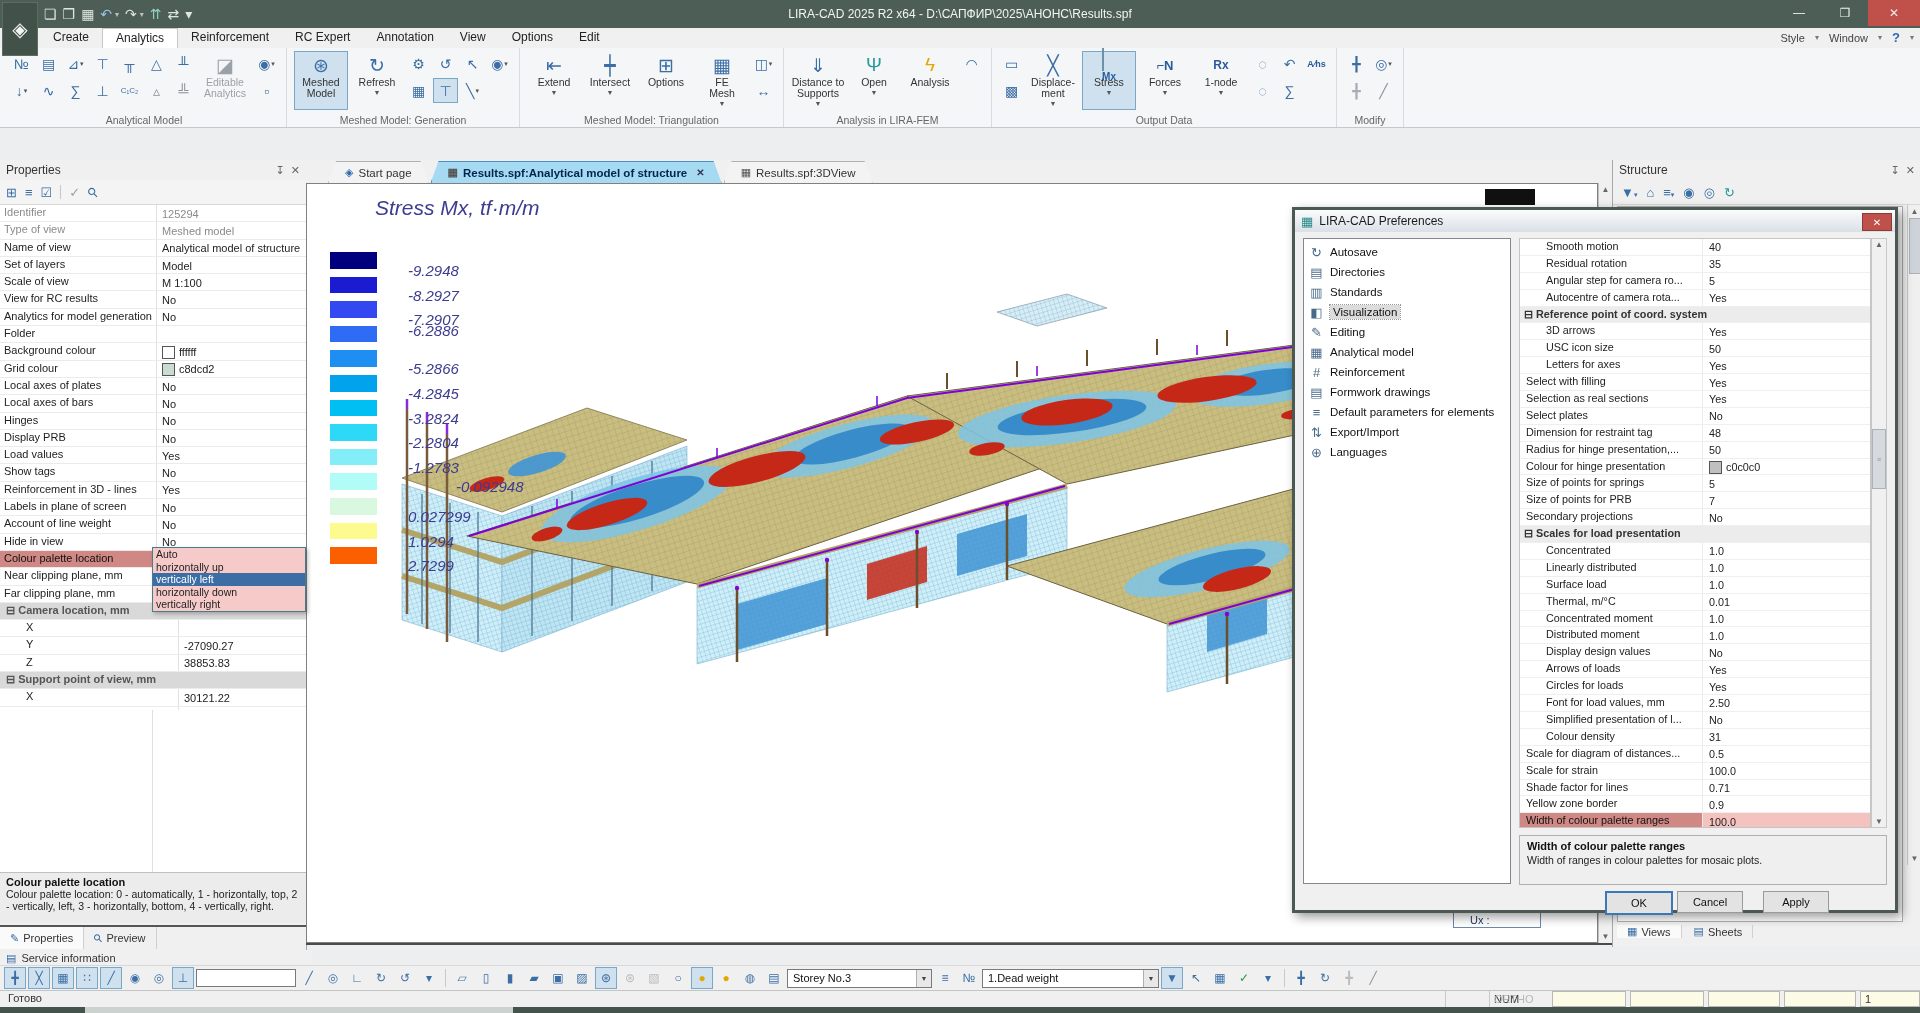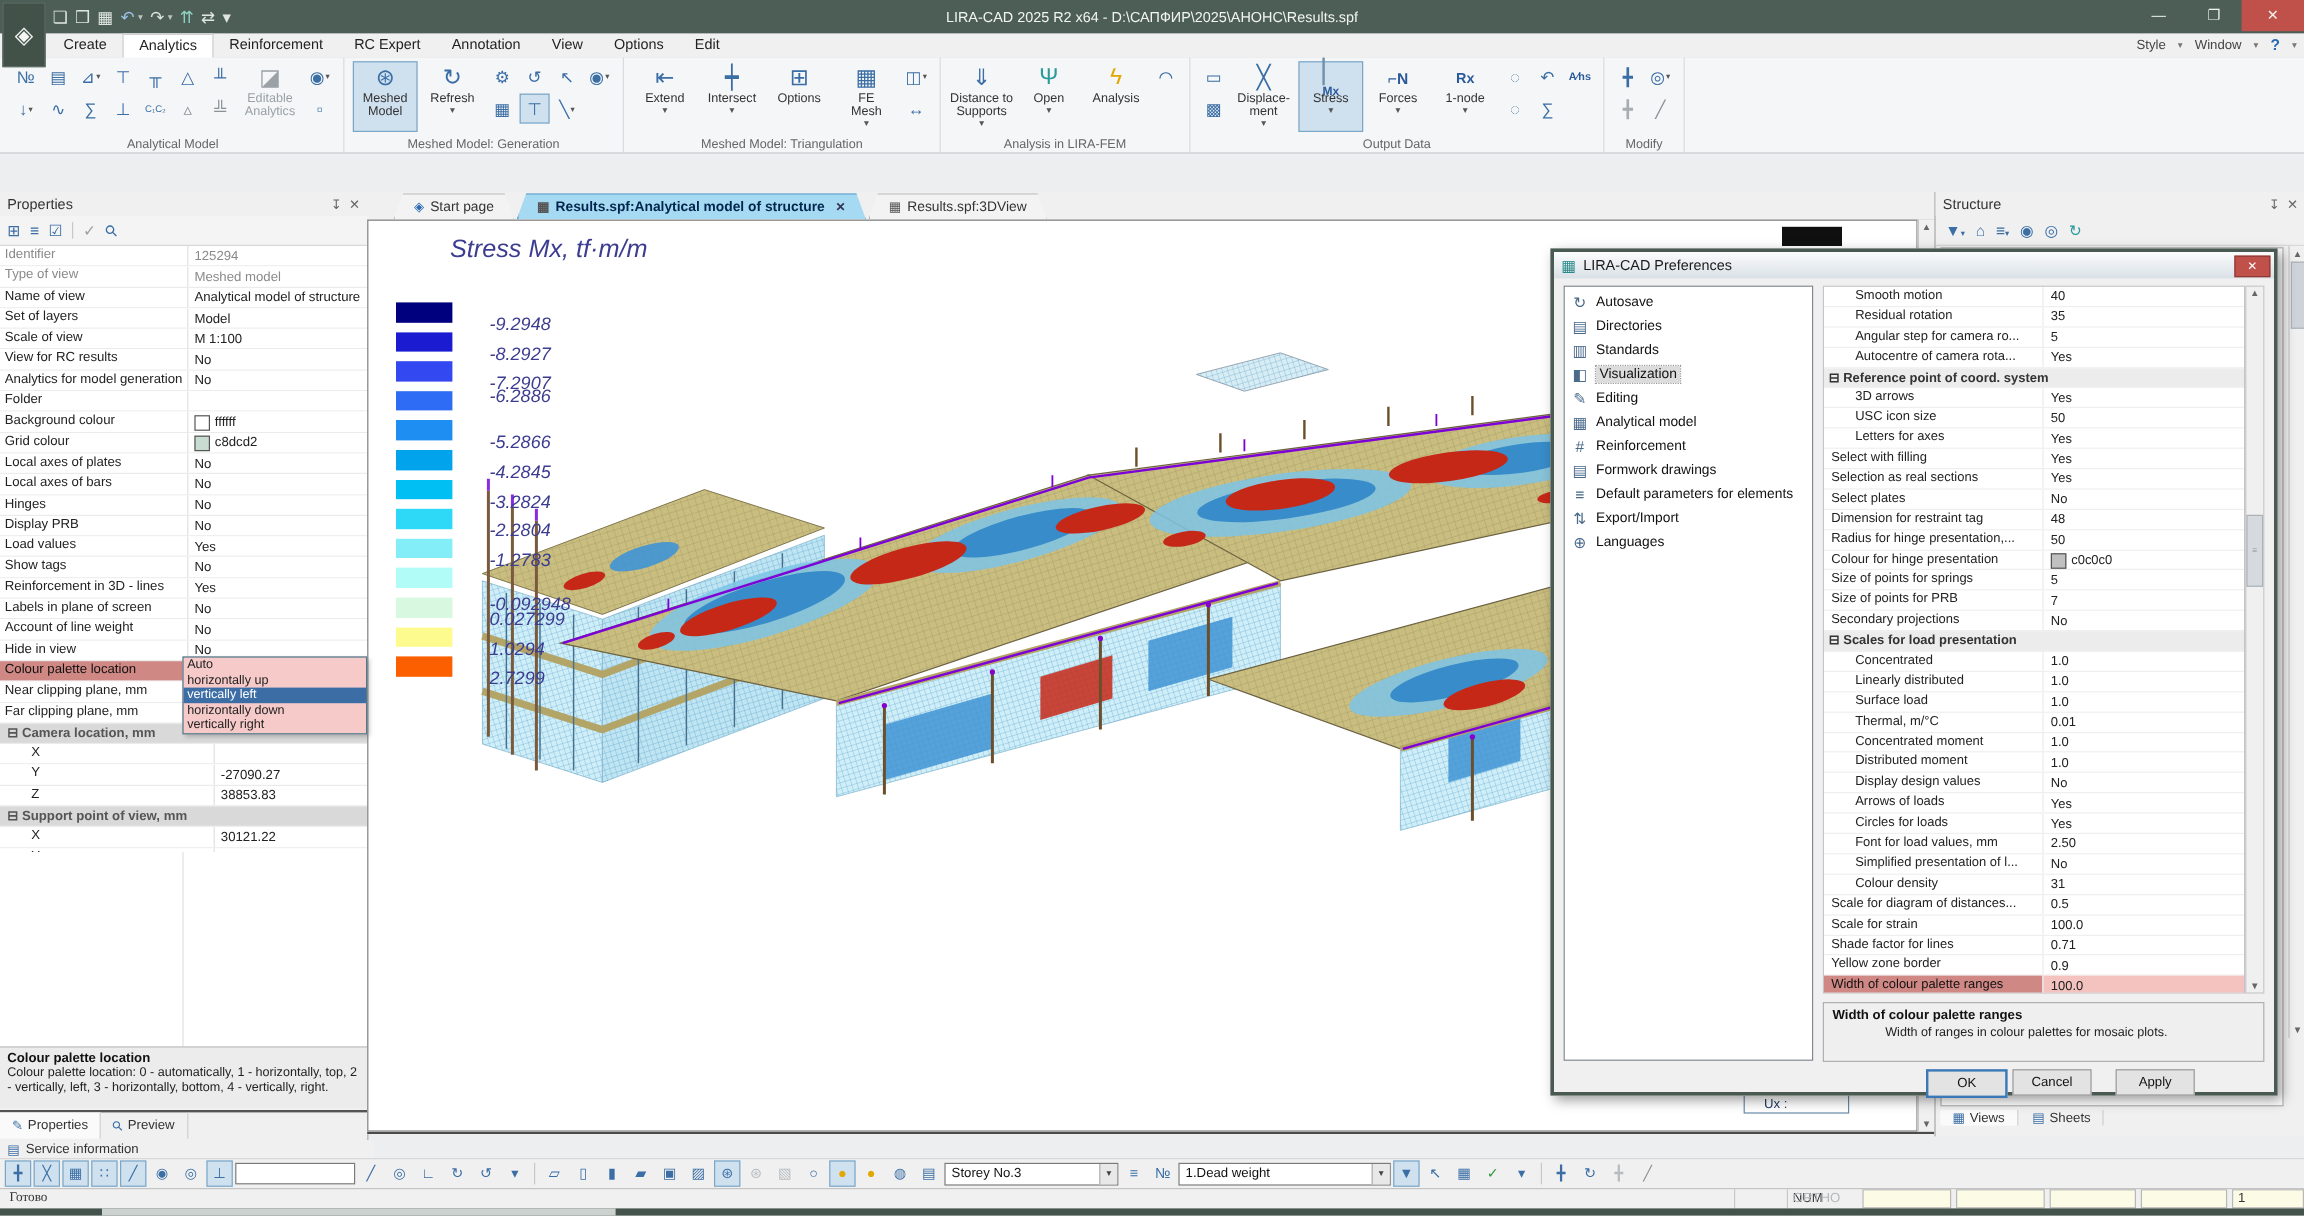--- a/index.html
+++ b/index.html
@@ -134,42 +134,42 @@
   .srow.grp .sg{padding:1px 0 0 4px;}
   .srow.hl .sl{background:#d08884;color:#111;}
   .srow.hl .sv{background:#f5c3bf;}
   #dlg-scroll{left:576px;top:28px;width:16px;height:590px;background:#f0f0f0;border:1px solid #c8c8c8;box-sizing:border-box;
     display:flex;flex-direction:column;align-items:center;font-size:8px;color:#666;padding:1px 0;}
   #dlg-scroll .thumb{width:12px;height:58px;background:#d6dade;border:1px solid #aab2b8;margin-top:180px;
     display:flex;align-items:center;justify-content:center;color:#8a9298;font-size:7px;}
   #dlg-scroll .dn{margin-top:auto;}
   #dlg-desc{left:224px;top:625px;width:368px;height:50px;background:#efefef;border:1px solid #b0b0b0;box-sizing:border-box;padding:4px 7px;}
   #dlg-desc .t{font-weight:bold;font-size:11px;color:#111;}
-  #dlg-desc .b{font-size:10.5px;color:#222;margin-top:2px;margin-left:44px;}
+  #dlg-desc .b{font-size:10.5px;color:#222;margin-top:2px;}
   .dlg-btn{position:absolute;top:681px;width:64px;height:20px;background:#e3e3e3;border:1px solid #9a9a9a;
     font-size:11px;display:flex;align-items:center;justify-content:center;color:#111;}
   #btn-ok{left:310px;border:2px solid #3a78b8;}
   #btn-cancel{left:382px;}
   #btn-apply{left:468px;}
   
   #btoolbar{left:0;top:965px;width:1920px;height:25px;background:#f0f0f0;border-top:1px solid #d8d8d8;
     display:flex;align-items:center;gap:2px;padding-left:4px;box-sizing:border-box;}
   .bbtn{width:20px;height:20px;display:flex;align-items:center;justify-content:center;font-size:12px;color:#3a6ea5;
     border:1px solid transparent;}
   .bbtn.pressed{background:#cfe0ef;border:1px solid #7ba7c7;}
   .bbtn.disabled{color:#b8bcc0;}
   .bsep{width:1px;height:18px;background:#c8c8c8;margin:0 3px;}
   .binput{width:92px;height:16px;background:#fff;border:1px solid #7a7a7a;font-size:11px;padding:0 3px;}
   .bselect{height:17px;background:#fff;border:1px solid #7a7a7a;font-size:11px;display:flex;align-items:center;
     padding-left:5px;color:#111;position:relative;}
   .bselect .sv-arrow{margin-left:auto;width:14px;height:100%;background:#e8e8e8;border-left:1px solid #b0b0b0;
     display:flex;align-items:center;justify-content:center;font-size:7px;color:#444;}
   
   #statusbar{left:0;top:990px;width:1920px;height:17px;background:#f0f0f0;border-top:1px solid #c4c4c4;font-size:11px;color:#333;}
-  #ready{left:8px;top:1px;font-family:Liberation Serif, serif;}
+  #ready{left:8px;top:1px;}
   .scell{position:absolute;top:0;height:16px;display:flex;align-items:center;padding-left:4px;box-sizing:border-box;
     border-left:1px solid #c8c8c8;}
   .scell.field{background:#fbfbe6;border:1px solid #b8b8b8;}
   .scell.off{color:#b4b8bc;}
   #bottomstrip{left:0;top:1007px;width:1920px;height:6px;background:#44534c;}
   #bottomstrip .lt{position:absolute;left:85px;top:0;width:428px;height:6px;background:#ccd2cf;}
   .rot45{transform:rotate(-45deg);display:inline-block;}
 </style>
 </head>
 <body>
@@ -761,21 +761,21 @@
         <div class="lg-v" style="top: 108.4px;">-5.2866</div>
         <div class="lg-sw" style="top: 123px; background: rgb(0, 163, 236);"></div>
         <div class="lg-v" style="top: 133px;">-4.2845</div>
         <div class="lg-sw" style="top: 147.6px; background: rgb(0, 191, 242);"></div>
         <div class="lg-v" style="top: 157.6px;">-3.2824</div>
         <div class="lg-sw" style="top: 172.2px; background: rgb(46, 217, 247);"></div>
         <div class="lg-v" style="top: 182.2px;">-2.2804</div>
         <div class="lg-sw" style="top: 196.8px; background: rgb(132, 238, 248);"></div>
         <div class="lg-v" style="top: 206.8px;">-1.2783</div>
         <div class="lg-sw" style="top: 221.4px; background: rgb(178, 252, 247);"></div>
-        <div class="lg-v" style="top: 243px;">-0.092948</div>
+        <div class="lg-v" style="top: 226px; padding-left: 48px;">-0.092948</div>
         <div class="lg-sw" style="top: 246px; background: rgb(217, 248, 224);"></div>
         <div class="lg-v" style="top: 256px;">0.027299</div>
         <div class="lg-sw" style="top: 270.6px; background: rgb(253, 251, 141);"></div>
         <div class="lg-v" style="top: 280.6px;">1.0294</div>
         <div class="lg-sw" style="top: 295.2px; background: rgb(252, 95, 0);"></div>
         <div class="lg-v" style="top: 305.2px;">2.7299</div>
       </div>
     <div class="abs" id="float-swatch"></div>
     <div class="abs" id="ux-panel">Ux :</div>
     <svg id="model-svg" width="1290" height="758" viewBox="0 0 1290 758" style="position:absolute;left:0;top:0;">

